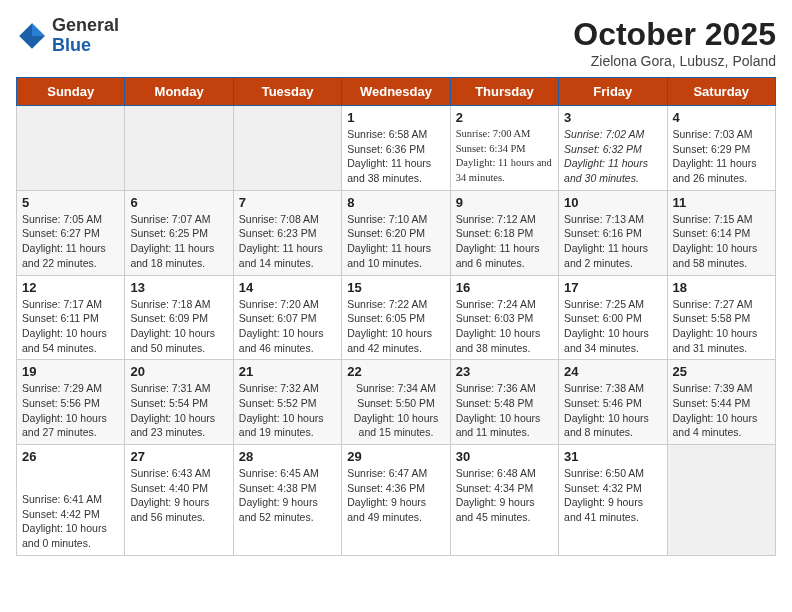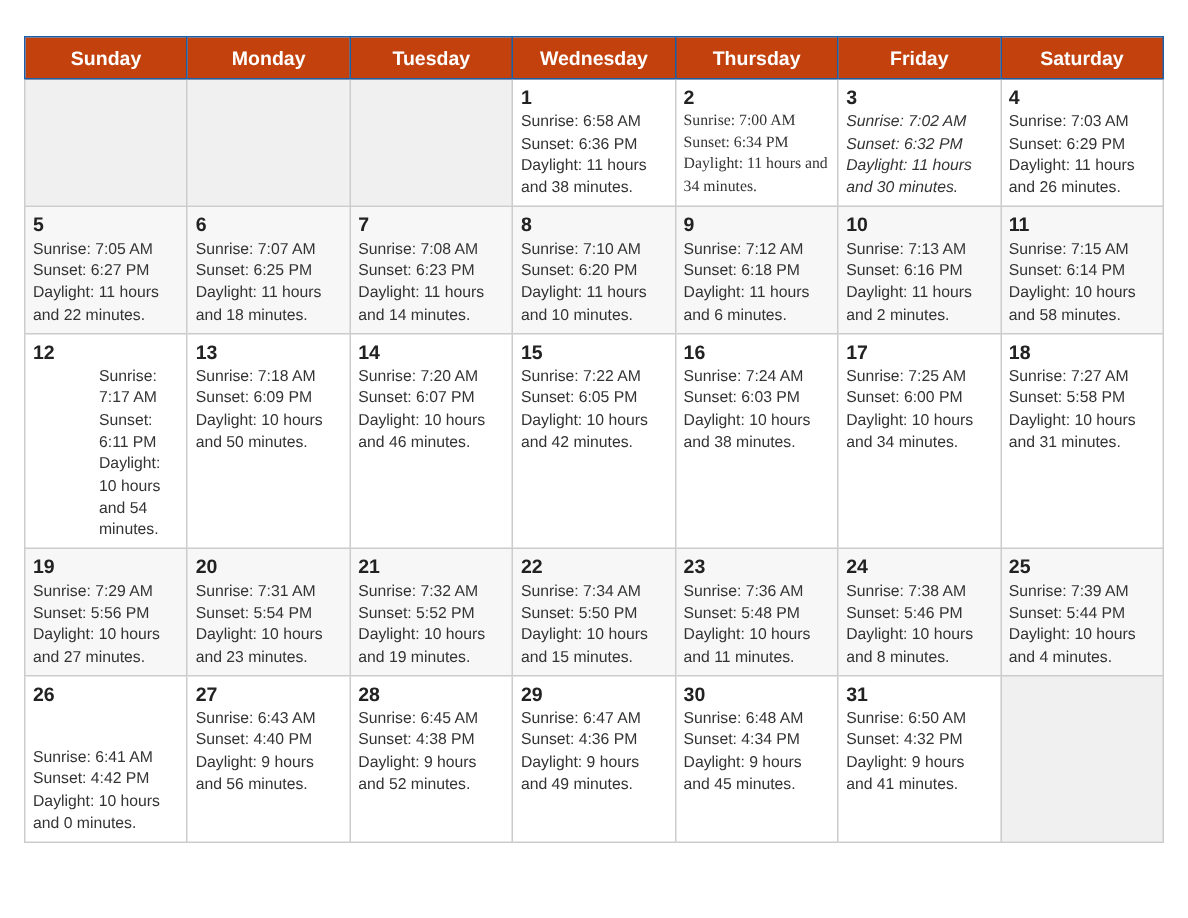--- a/index.html
+++ b/index.html
@@ -81,20 +81,34 @@
       line-height: 1.4;
     }
     .empty-cell {
       background: #f0f0f0 !important;
     }
   </style>
 </head>
 <body>
 
 <div class="header">
+  <div class="logo">
+    <svg class="logo-icon" viewBox="0 0 40 40">
+      <polygon points="20,4 36,20 20,36 4,20" fill="#1a5fa8"></polygon>
+      <polygon points="20,4 36,20 20,20" fill="#2a7fd4"></polygon>
+    </svg>
+    <div class="logo-text">
+      <span class="logo-general">General</span><br>
+      <span class="logo-blue">Blue</span>
+    </div>
+  </div>
+  <div class="title-block">
+    <div class="month-title">October 2025</div>
+    <div class="subtitle">Zielona Gora, Lubusz, Poland</div>
+  </div>
 </div>
 
 <table class="calendar">
   <thead>
     <tr>
     <th>Sunday</th>
         <th>Monday</th>
         <th>Tuesday</th>
         <th>Wednesday</th>
         <th>Thursday</th>
@@ -172,21 +186,21 @@
         <td>
           <div class="day-num">11</div>
           <div class="day-info" style="white-space: pre-line;">Sunrise: 7:15 AM
 Sunset: 6:14 PM
 Daylight: 10 hours and 58 minutes.</div>
         </td>
       </tr>
       <tr>
         <td>
           <div class="day-num">12</div>
-          <div class="day-info" style="white-space: pre-line; margin-left: 44px;">Sunrise: 7:17 AM
+          <div class="day-info" style="white-space: pre-line;">Sunrise: 7:17 AM
 Sunset: 6:11 PM
 Daylight: 10 hours and 54 minutes.</div>
         </td>
         <td>
           <div class="day-num">13</div>
           <div class="day-info" style="white-space: pre-line;">Sunrise: 7:18 AM
 Sunset: 6:09 PM
 Daylight: 10 hours and 50 minutes.</div>
         </td>
         <td>
@@ -234,21 +248,21 @@
 Daylight: 10 hours and 23 minutes.</div>
         </td>
         <td>
           <div class="day-num">21</div>
           <div class="day-info" style="white-space: pre-line;">Sunrise: 7:32 AM
 Sunset: 5:52 PM
 Daylight: 10 hours and 19 minutes.</div>
         </td>
         <td>
           <div class="day-num">22</div>
-          <div class="day-info" style="white-space: pre-line;">Sunrise: 7:34 AM
+          <div class="day-info" style="white-space: pre-line; text-align: center;">Sunrise: 7:34 AM
 Sunset: 5:50 PM
 Daylight: 10 hours and 15 minutes.</div>
         </td>
         <td>
           <div class="day-num">23</div>
           <div class="day-info" style="white-space: pre-line;">Sunrise: 7:36 AM
 Sunset: 5:48 PM
 Daylight: 10 hours and 11 minutes.</div>
         </td>
         <td>

